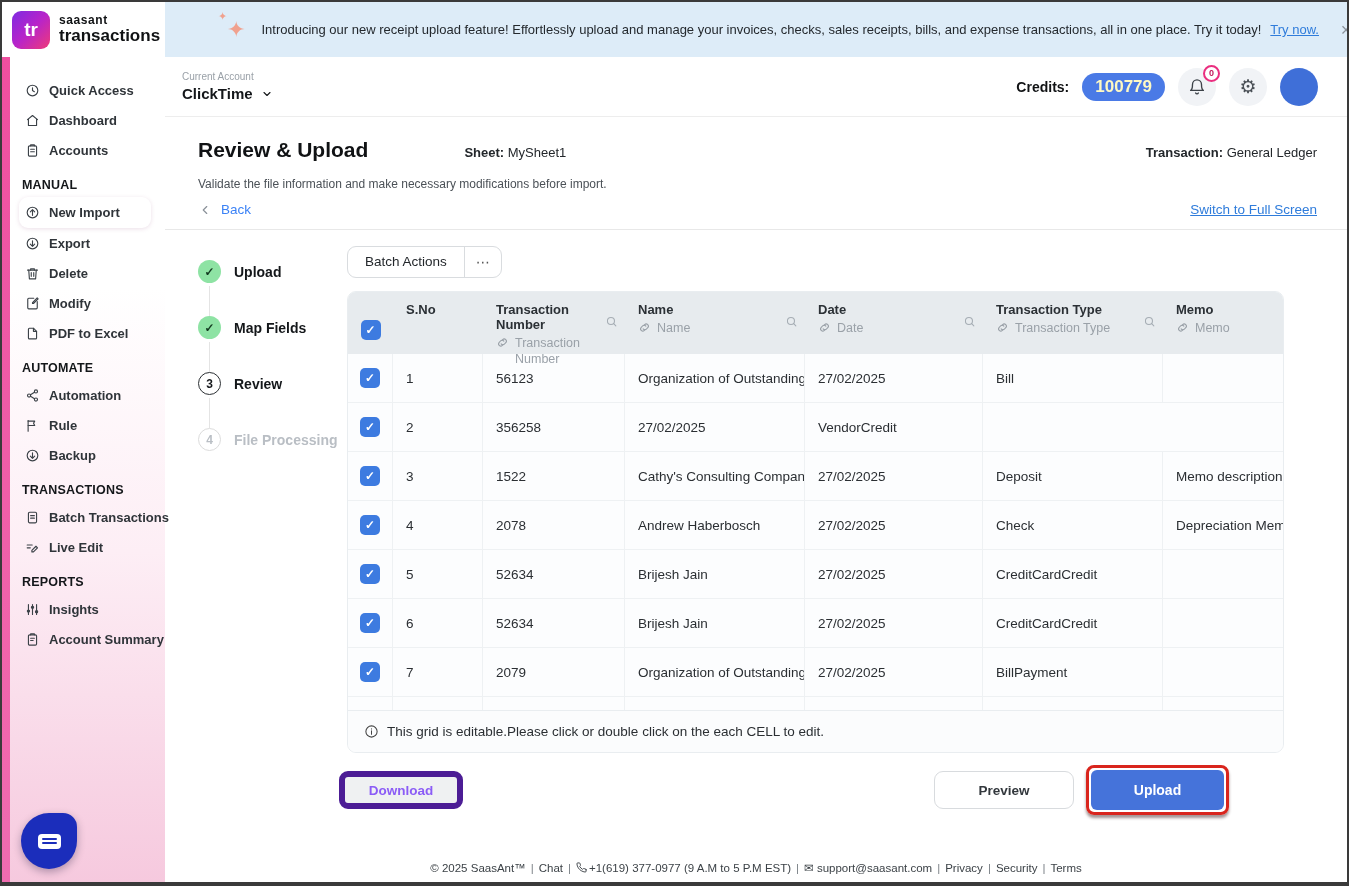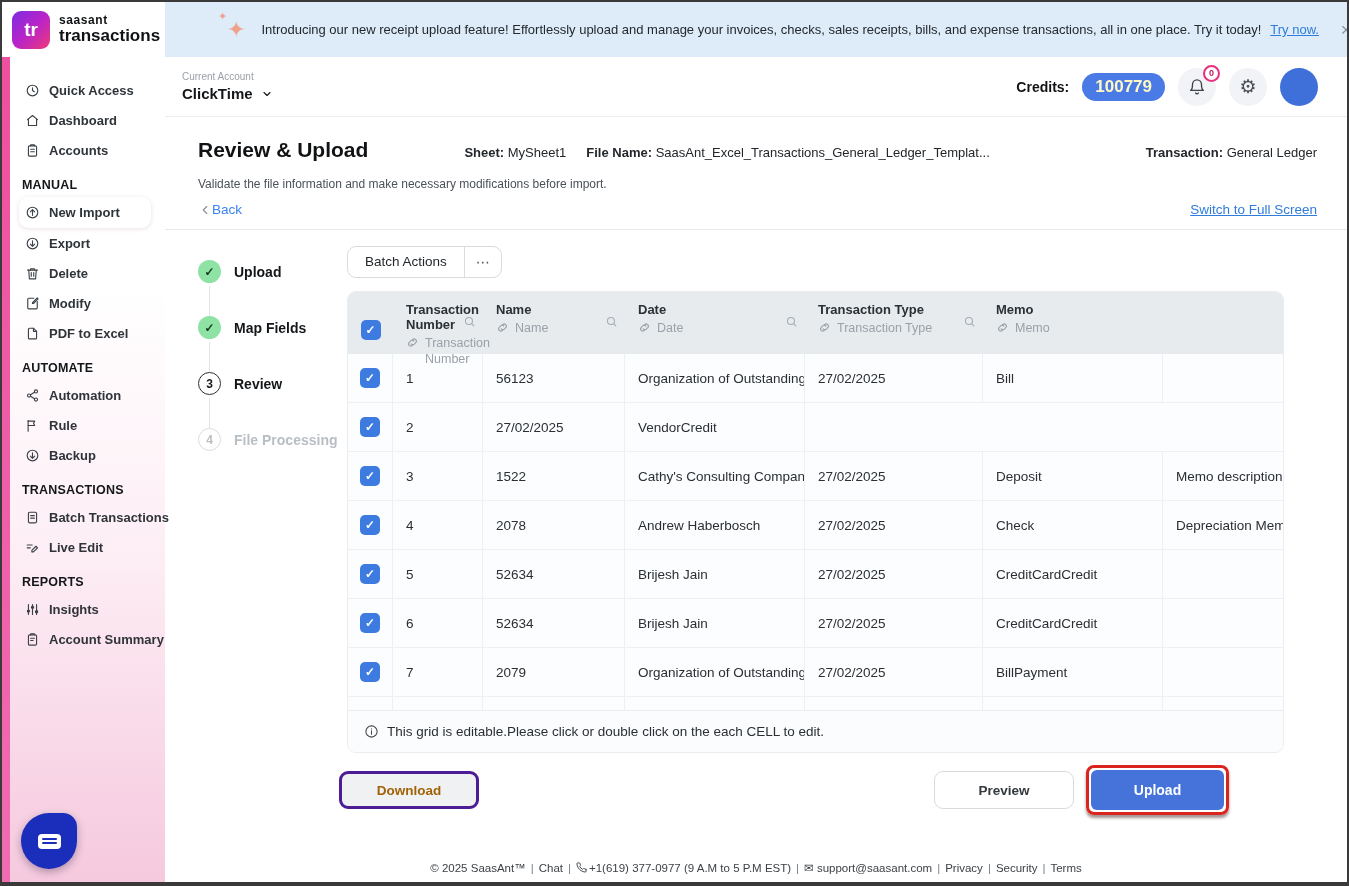--- a/index.html
+++ b/index.html
@@ -52,21 +52,21 @@
   .page-head{padding:21px 30px 0 33px}
   .title-row{display:flex;align-items:baseline}
   .page-title{font-size:21px;font-weight:800;color:#101214}
   .kv{font-size:13px;color:#23272b;white-space:nowrap}
   .kv b{font-weight:800}
   .kv.sheet{margin-left:96px}
   .kv.file{margin-left:20px}
   .title-spacer{flex:1}
   .subtitle{font-size:12px;color:#4b5157;margin-top:15px}
   .back-row{display:flex;align-items:flex-end;margin-top:11px}
-  .back-link{display:flex;align-items:center;color:#3b82f6;font-size:13.5px;cursor:pointer}
+  .back-link{display:flex;align-items:center;gap:9px;color:#3b82f6;font-size:13.5px;cursor:pointer}
   .back-link svg{color:#8a9199}
   .fullscreen-link{margin-left:auto;color:#2f7cdb;font-size:13.5px;text-decoration:underline;cursor:pointer}
   .divider{border-bottom:1px solid #e8e8e8;margin-top:12px}
   
   .main{flex:1;display:flex;padding-top:13px;position:relative}
   .stepper{width:182px;min-width:182px;padding-left:33px;padding-top:17px}
   .step{position:relative;display:flex;align-items:center;gap:13px;margin-bottom:33px}
   .step:not(:last-child)::after{content:"";position:absolute;left:11px;top:26px;height:30px;border-left:1px solid #e4e4e4}
   .step-circle{width:23px;height:23px;border-radius:50%;display:flex;align-items:center;justify-content:center;
                font-size:12px;font-weight:700;background:#fff;z-index:1}
@@ -96,21 +96,21 @@
   .td{display:flex;align-items:center;padding:0 8px 0 13px;font-size:13.5px;color:#2b2f33;
       border-right:1px solid #eef1f3;overflow:hidden;white-space:nowrap;cursor:text}
   .td:last-child{border-right:none}
   .td-check{justify-content:center;padding:0;cursor:default}
   .note-bar{border-top:1px solid #e9edf0;background:#fbfcfd;padding:13px 16px;display:flex;align-items:center;
             gap:8px;font-size:13.5px;color:#2b2f33}
   .note-bar svg{color:#444;flex:none}
   
   .actions-row{display:flex;align-items:center;margin-top:12px;padding-right:55px}
   .btn{border-radius:9px;font-size:13.5px;font-weight:600;display:flex;align-items:center;justify-content:center;cursor:pointer}
-  .btn-download{width:140px;height:38px;background:#eff1f2;border:3px solid #4c1d95;color:#a16207;margin-left:-8px}
+  .btn-download{width:124px;height:38px;background:#eff1f2;border:6px solid #4c1d95;color:#8b5cf6;margin-left:-8px}
   .btn-preview{width:140px;height:38px;background:#fff;border:1px solid #d8dbde;color:#33383d;margin-left:auto}
   .upload-wrap{border:3px solid #d9251d;border-radius:8px;padding:2px;margin-left:12px;box-shadow:0 3px 3px rgba(50,15,15,.45)}
   .btn-upload{width:133px;height:40px;background:#4573da;color:#fff;border-radius:6px;font-size:14px}
   .page-foot{position:absolute;left:0;right:0;bottom:7px;text-align:center;font-size:11.5px;color:#3c4247}
   .page-foot .sep{margin:0 5px;color:#7a8086}
   .page-foot .flink{cursor:pointer}
   .page-foot svg{vertical-align:-1px;margin-right:2px}
   
   .chat-bubble{position:absolute;left:19px;top:811px;width:56px;height:56px;background:#1b2dbb;
                border-radius:50% 14px 50% 50%;display:flex;align-items:center;justify-content:center;
@@ -292,21 +292,20 @@
             <span class="gear">⚙</span>
           </div>
           <div class="avatar"></div>
         </div>
       </div>
 
       <div class="page-head">
         <div class="title-row">
           <span class="page-title">Review &amp; Upload</span>
           <span class="kv sheet"><b>Sheet:</b> <span>MySheet1</span></span>
-          <span class="kv file"><b>File Name:</b> <span>SaasAnt_Excel_Transactions_General_Ledger_Templat...</span></span>
           <span class="title-spacer"></span>
           <span class="kv"><b>Transaction:</b> <span>General Ledger</span></span>
         </div>
         <div class="subtitle">Validate the file information and make necessary modifications before import.</div>
         <div class="back-row">
           <span class="back-link">
             <svg width="14" height="14" viewBox="0 0 24 24" fill="none" stroke="currentColor" stroke-width="2" stroke-linecap="round" stroke-linejoin="round">
                 <path d="m15 18-6-6 6-6"></path>
               </svg>
             <span>Back</span>
@@ -345,20 +344,23 @@
             </div>
           </div>
 
           <div class="table-card">
 
             <div class="thead">
               <div class="th th-check">
                   <span class="checkbox">✓</span>
                 </div>
               <div class="th">
+                <div class="th-title">S.No</div>
+              </div>
+              <div class="th">
                 <div class="th-title">Transaction Number</div>
                 <div class="th-sub">
                     <svg width="13" height="13" viewBox="0 0 24 24" fill="none" stroke="currentColor" stroke-width="2" stroke-linecap="round" stroke-linejoin="round">
                       <path d="M9.5 14.5a4 4 0 0 0 6 .4l2.5-2.5a4 4 0 0 0-5.7-5.7l-1.4 1.4"></path>
                       <path d="M14.5 9.5a4 4 0 0 0-6-.4L6 11.6a4 4 0 0 0 5.7 5.7l1.4-1.4"></path>
                     </svg>
                     <span>Transaction Number</span>
                   </div>
                 <span class="th-search"><svg width="13" height="13" viewBox="0 0 24 24" fill="none" stroke="currentColor" stroke-width="2" stroke-linecap="round">
                       <circle cx="11" cy="11" r="6.5"></circle>
@@ -429,20 +431,21 @@
                 <div class="td">Organization of Outstanding Ev</div>
                 <div class="td">27/02/2025</div>
                 <div class="td">Bill</div>
                 <div class="td"></div>
               </div>
               <div class="tr">
                 <div class="td td-check">
                     <span class="checkbox">✓</span>
                   </div>
                 <div class="td">2</div>
+                <div class="td">356258</div>
                 <div class="td">27/02/2025</div>
                 <div class="td">VendorCredit</div>
                 <div class="td"></div>
               </div>
               <div class="tr">
                 <div class="td td-check">
                     <span class="checkbox">✓</span>
                   </div>
                 <div class="td">3</div>
                 <div class="td">1522</div>

